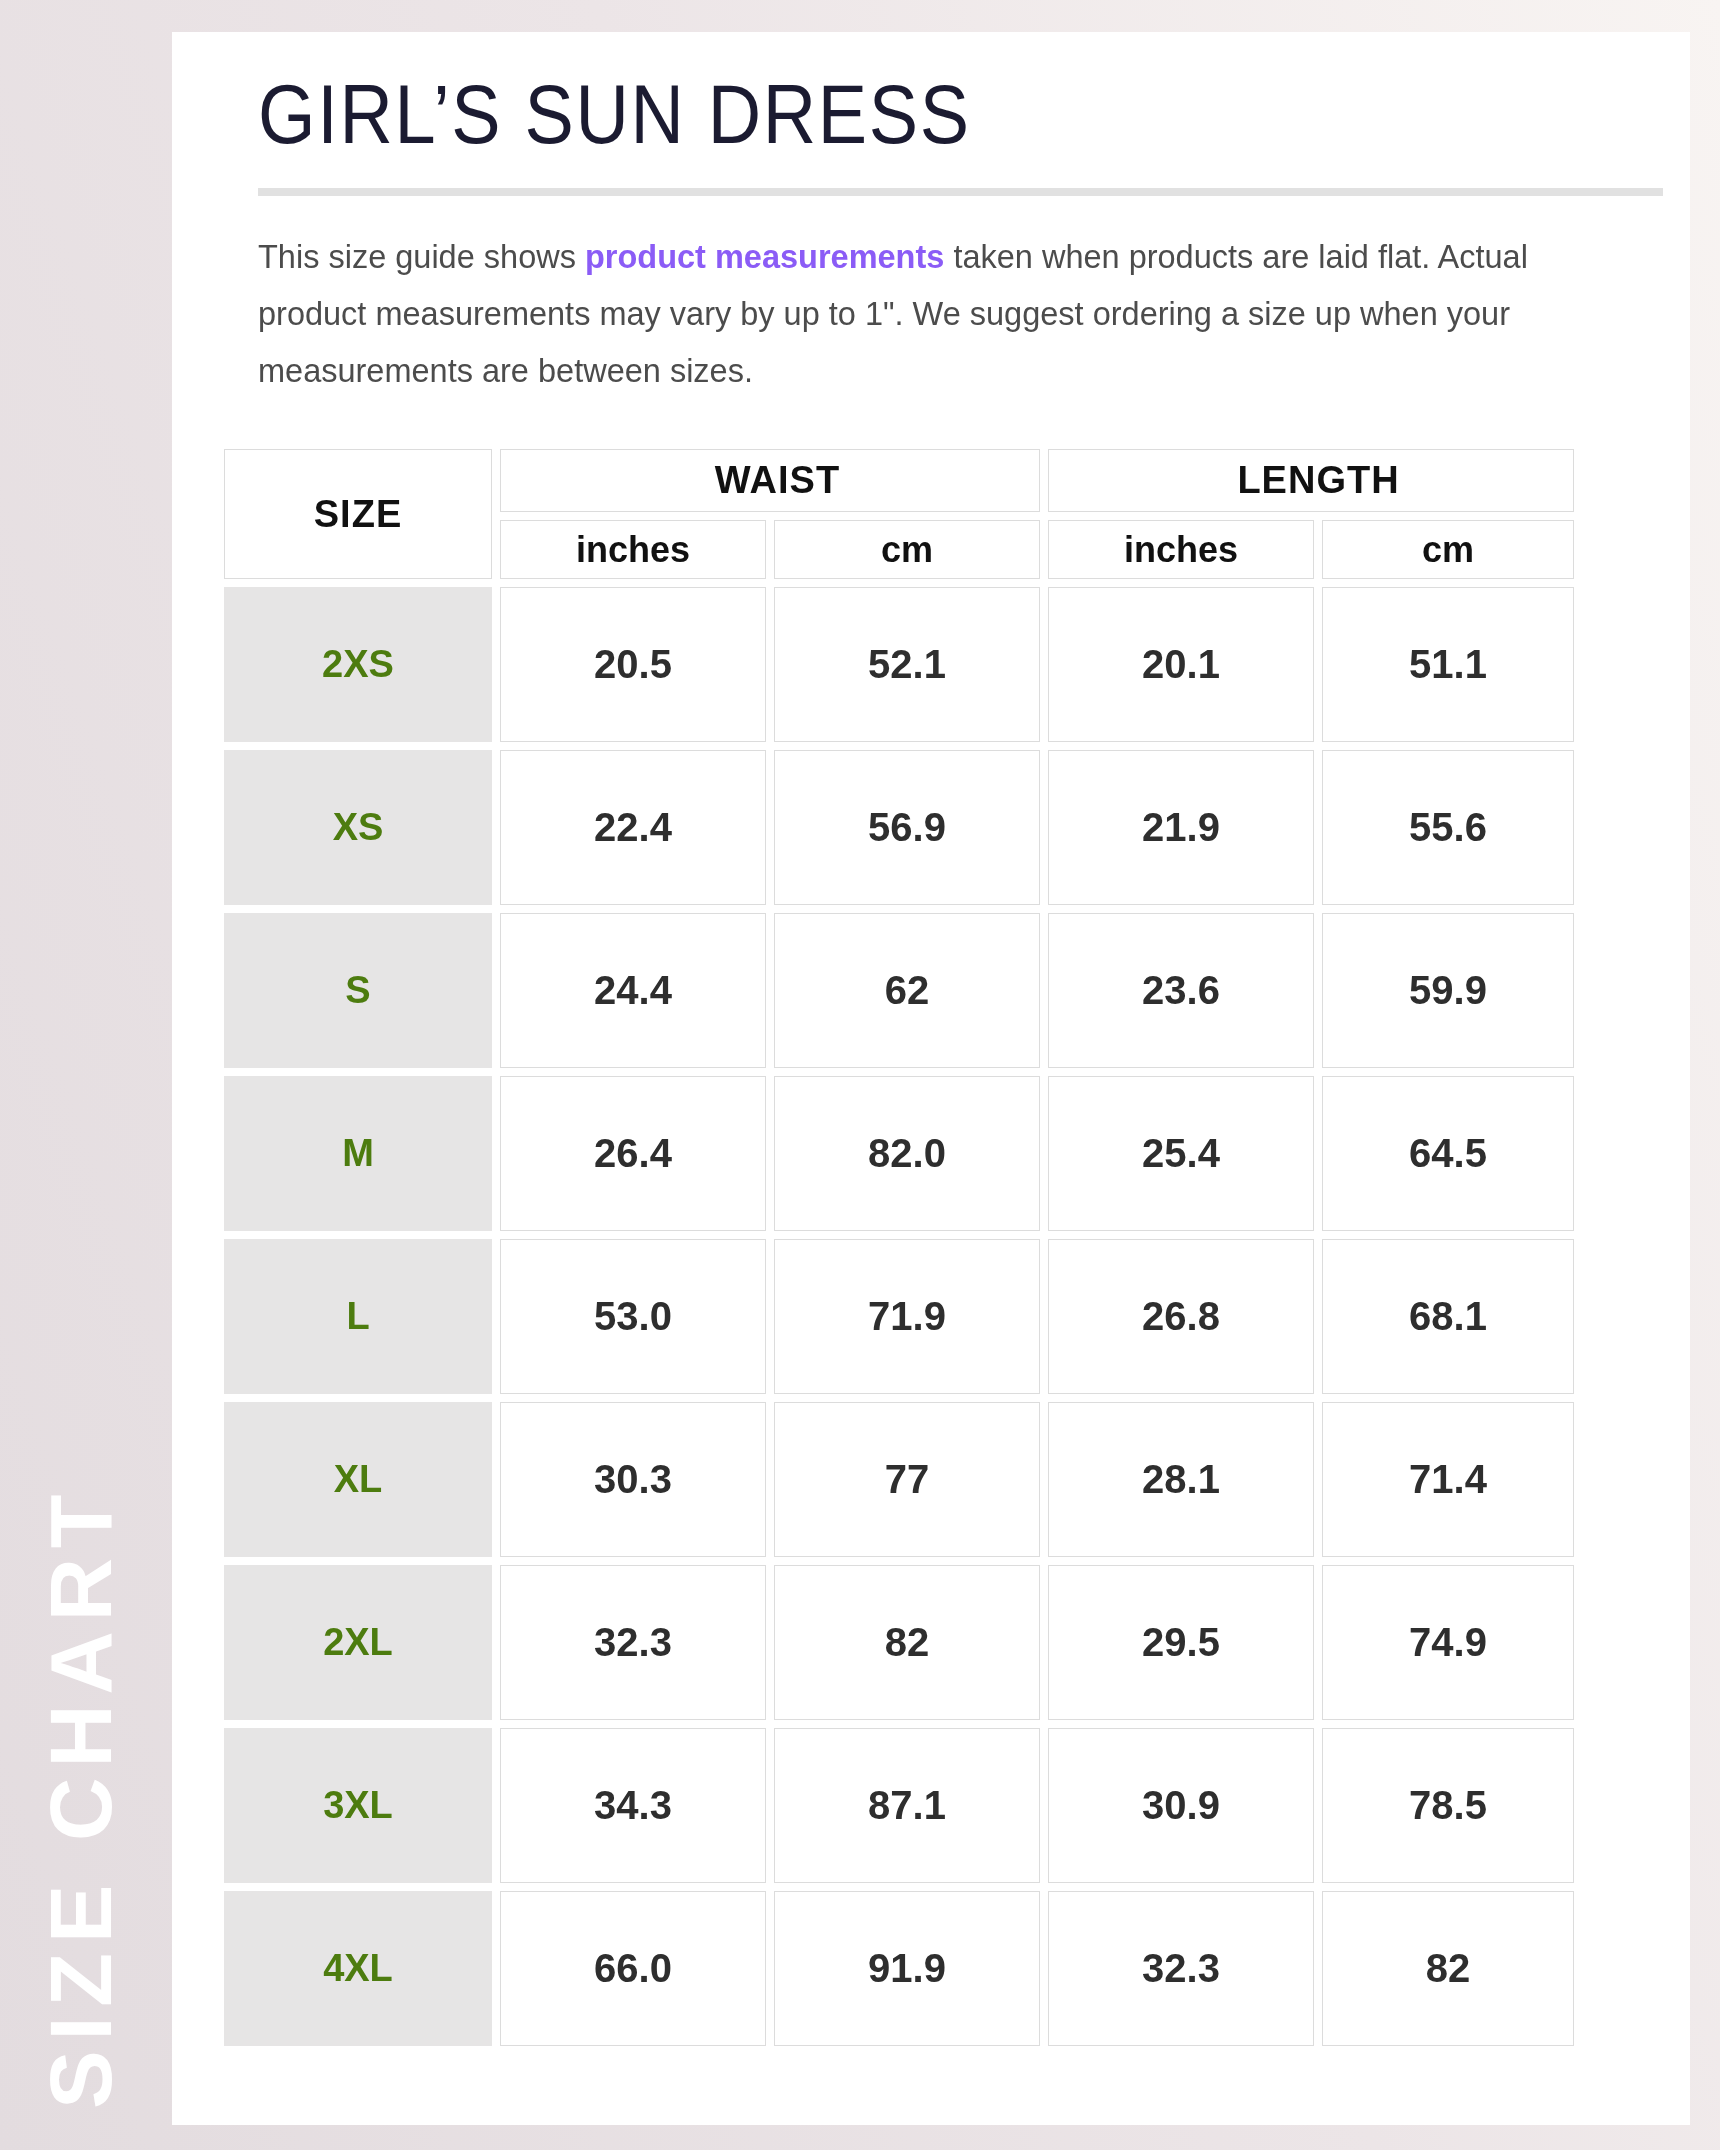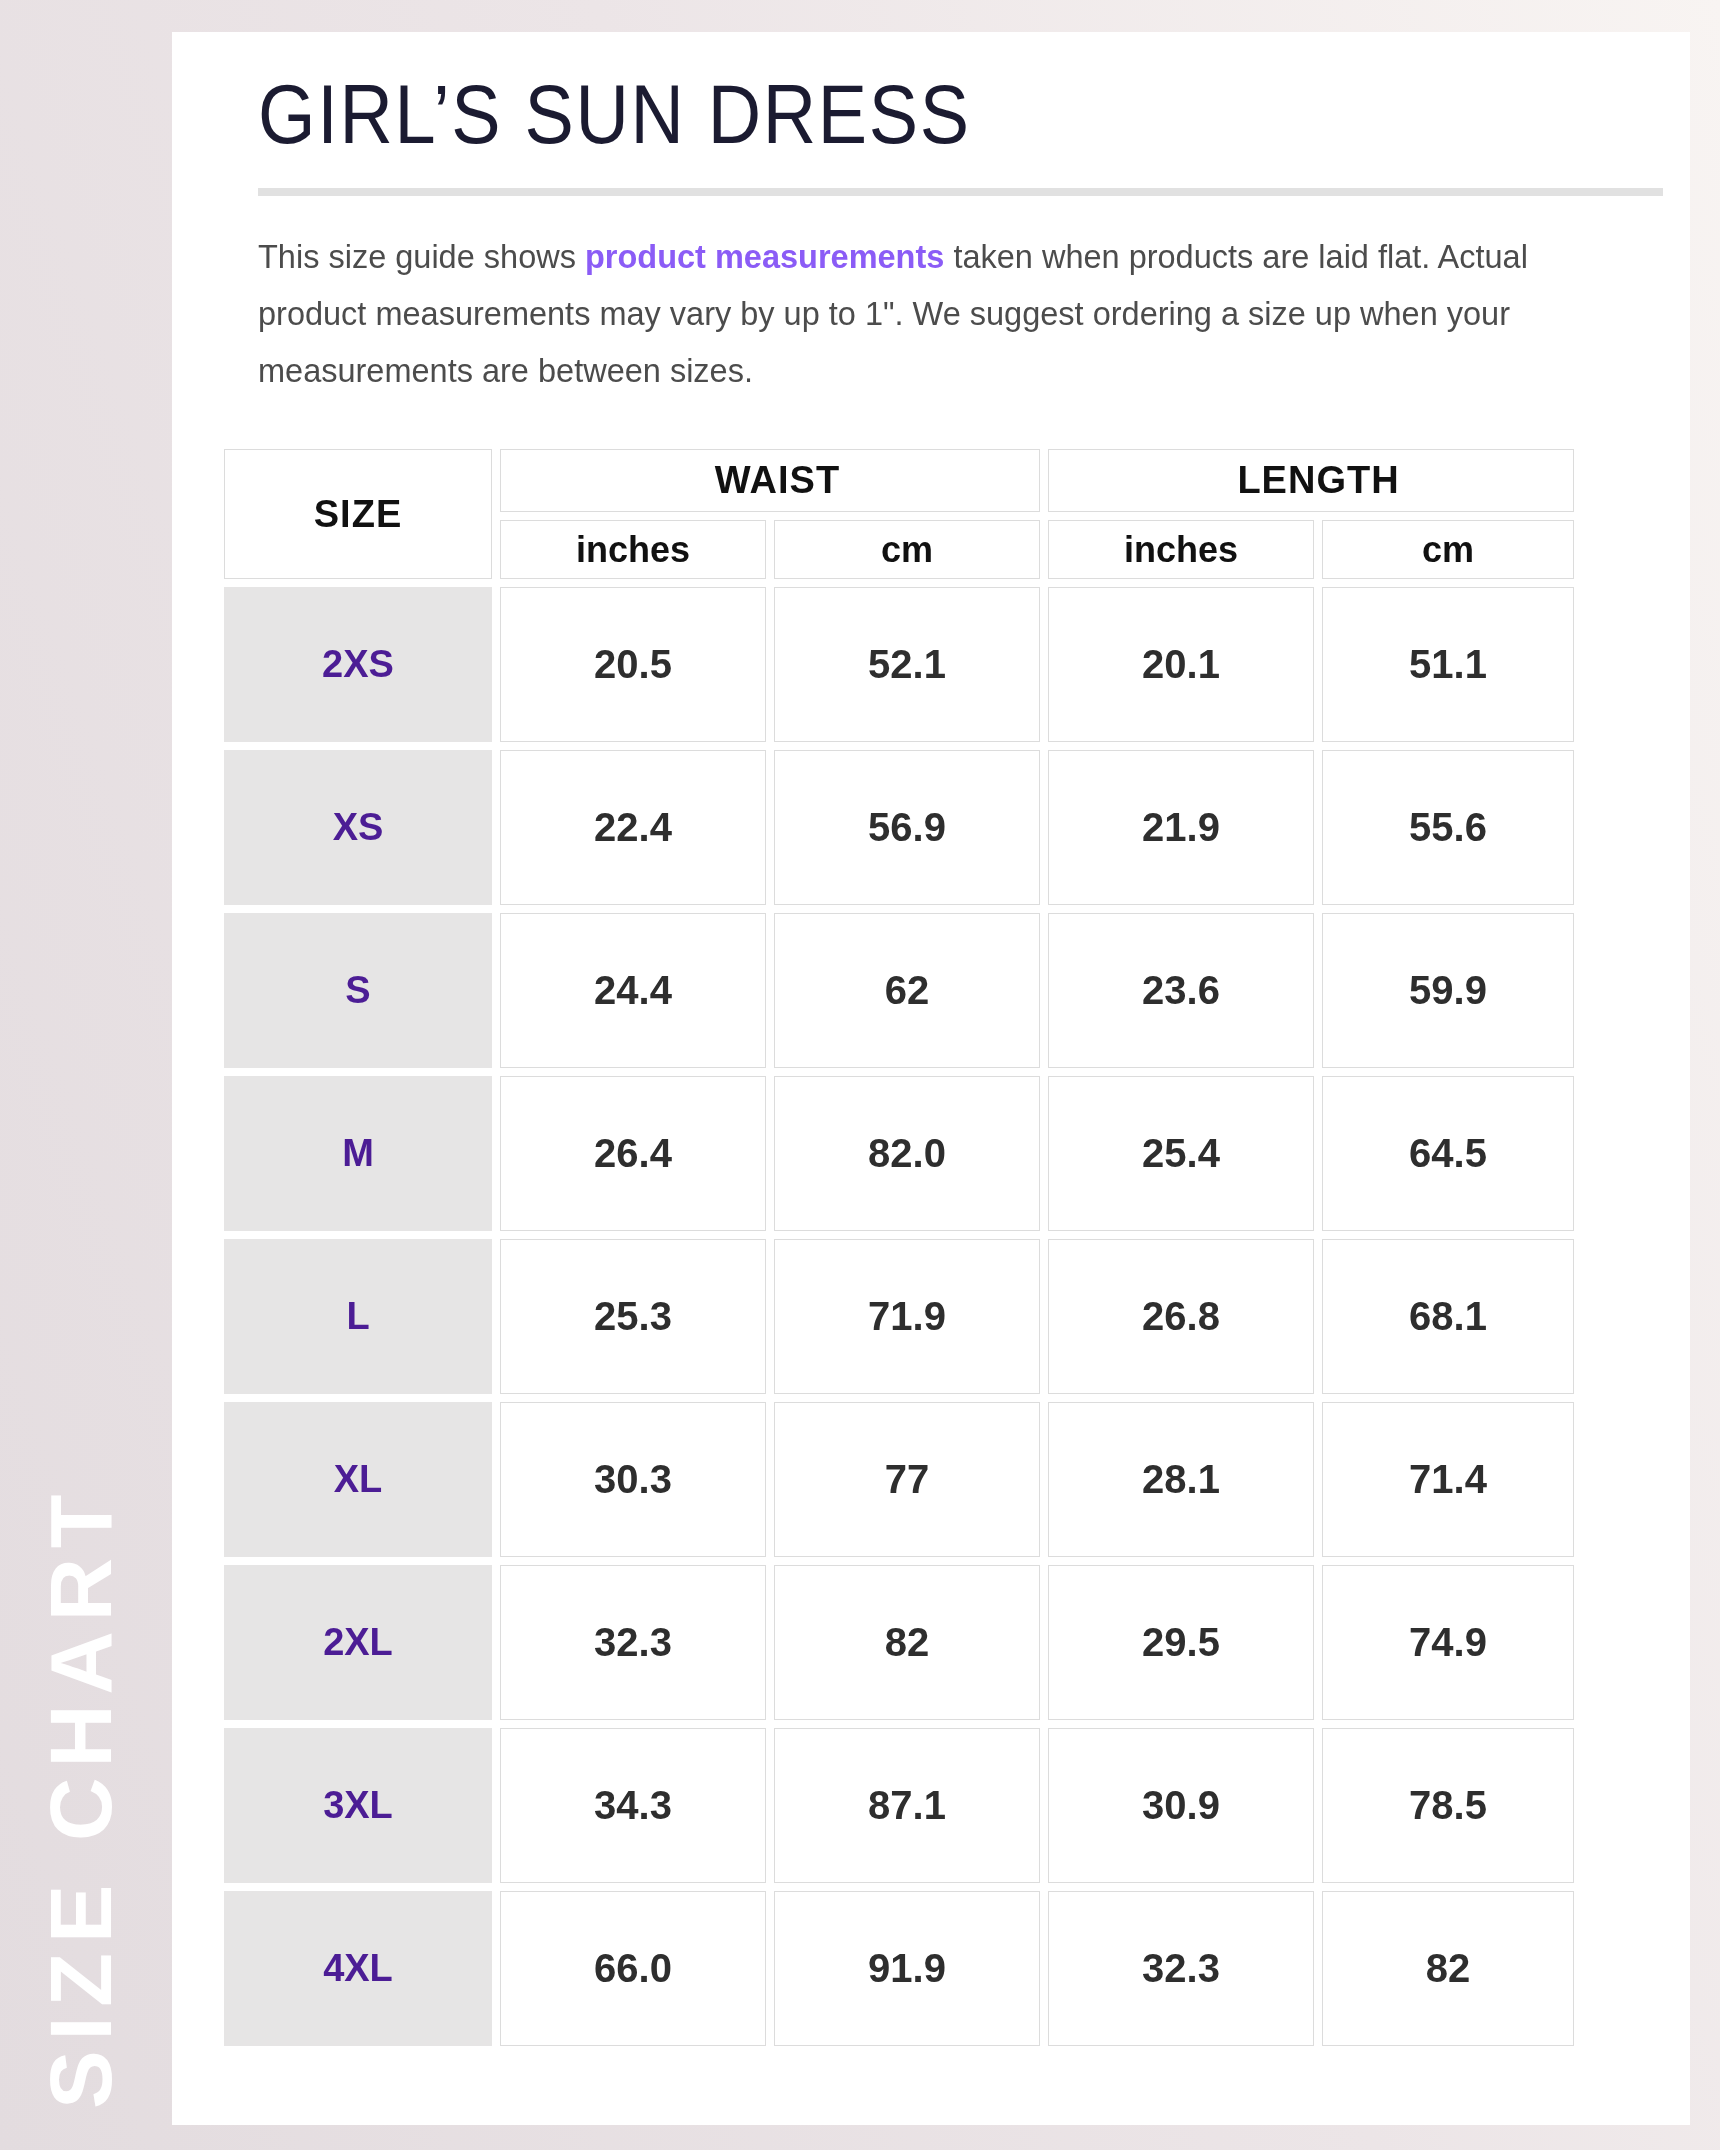--- a/index.html
+++ b/index.html
@@ -66,21 +66,21 @@
     background: #ffffff;
     border: 1.9px solid #dcdcdc;
     color: #111111; font-weight: 700;
   }
   th.group { font-size: 38px; letter-spacing: 1px; height: 63px; padding-left: 15px; }
   th.unit  { font-size: 36px; height: 59px; }
   th.corner { font-size: 38px; letter-spacing: 1px; }
   td.size-cell {
     background: #e6e5e5;
     border: 1.9px solid #e6e5e5;
-    font-size: 38px; font-weight: 700; color: #4c1d95;
+    font-size: 38px; font-weight: 700; color: #4d7c0f;
     height: 155px;
   }
   td.val {
     background: #ffffff;
     border: 1.9px solid #dcdcdc;
     font-size: 40px; font-weight: 700; color: #2e2e2e;
   }
 </style>
 </head>
 <body>
@@ -142,21 +142,21 @@
   </tr>
           <tr>
     <td class="size-cell">M</td>
     <td class="val">26.4</td>
     <td class="val">82.0</td>
     <td class="val">25.4</td>
     <td class="val">64.5</td>
   </tr>
           <tr>
     <td class="size-cell">L</td>
-    <td class="val">25.3</td>
+    <td class="val">53.0</td>
     <td class="val">71.9</td>
     <td class="val">26.8</td>
     <td class="val">68.1</td>
   </tr>
           <tr>
     <td class="size-cell">XL</td>
     <td class="val">30.3</td>
     <td class="val">77</td>
     <td class="val">28.1</td>
     <td class="val">71.4</td>

